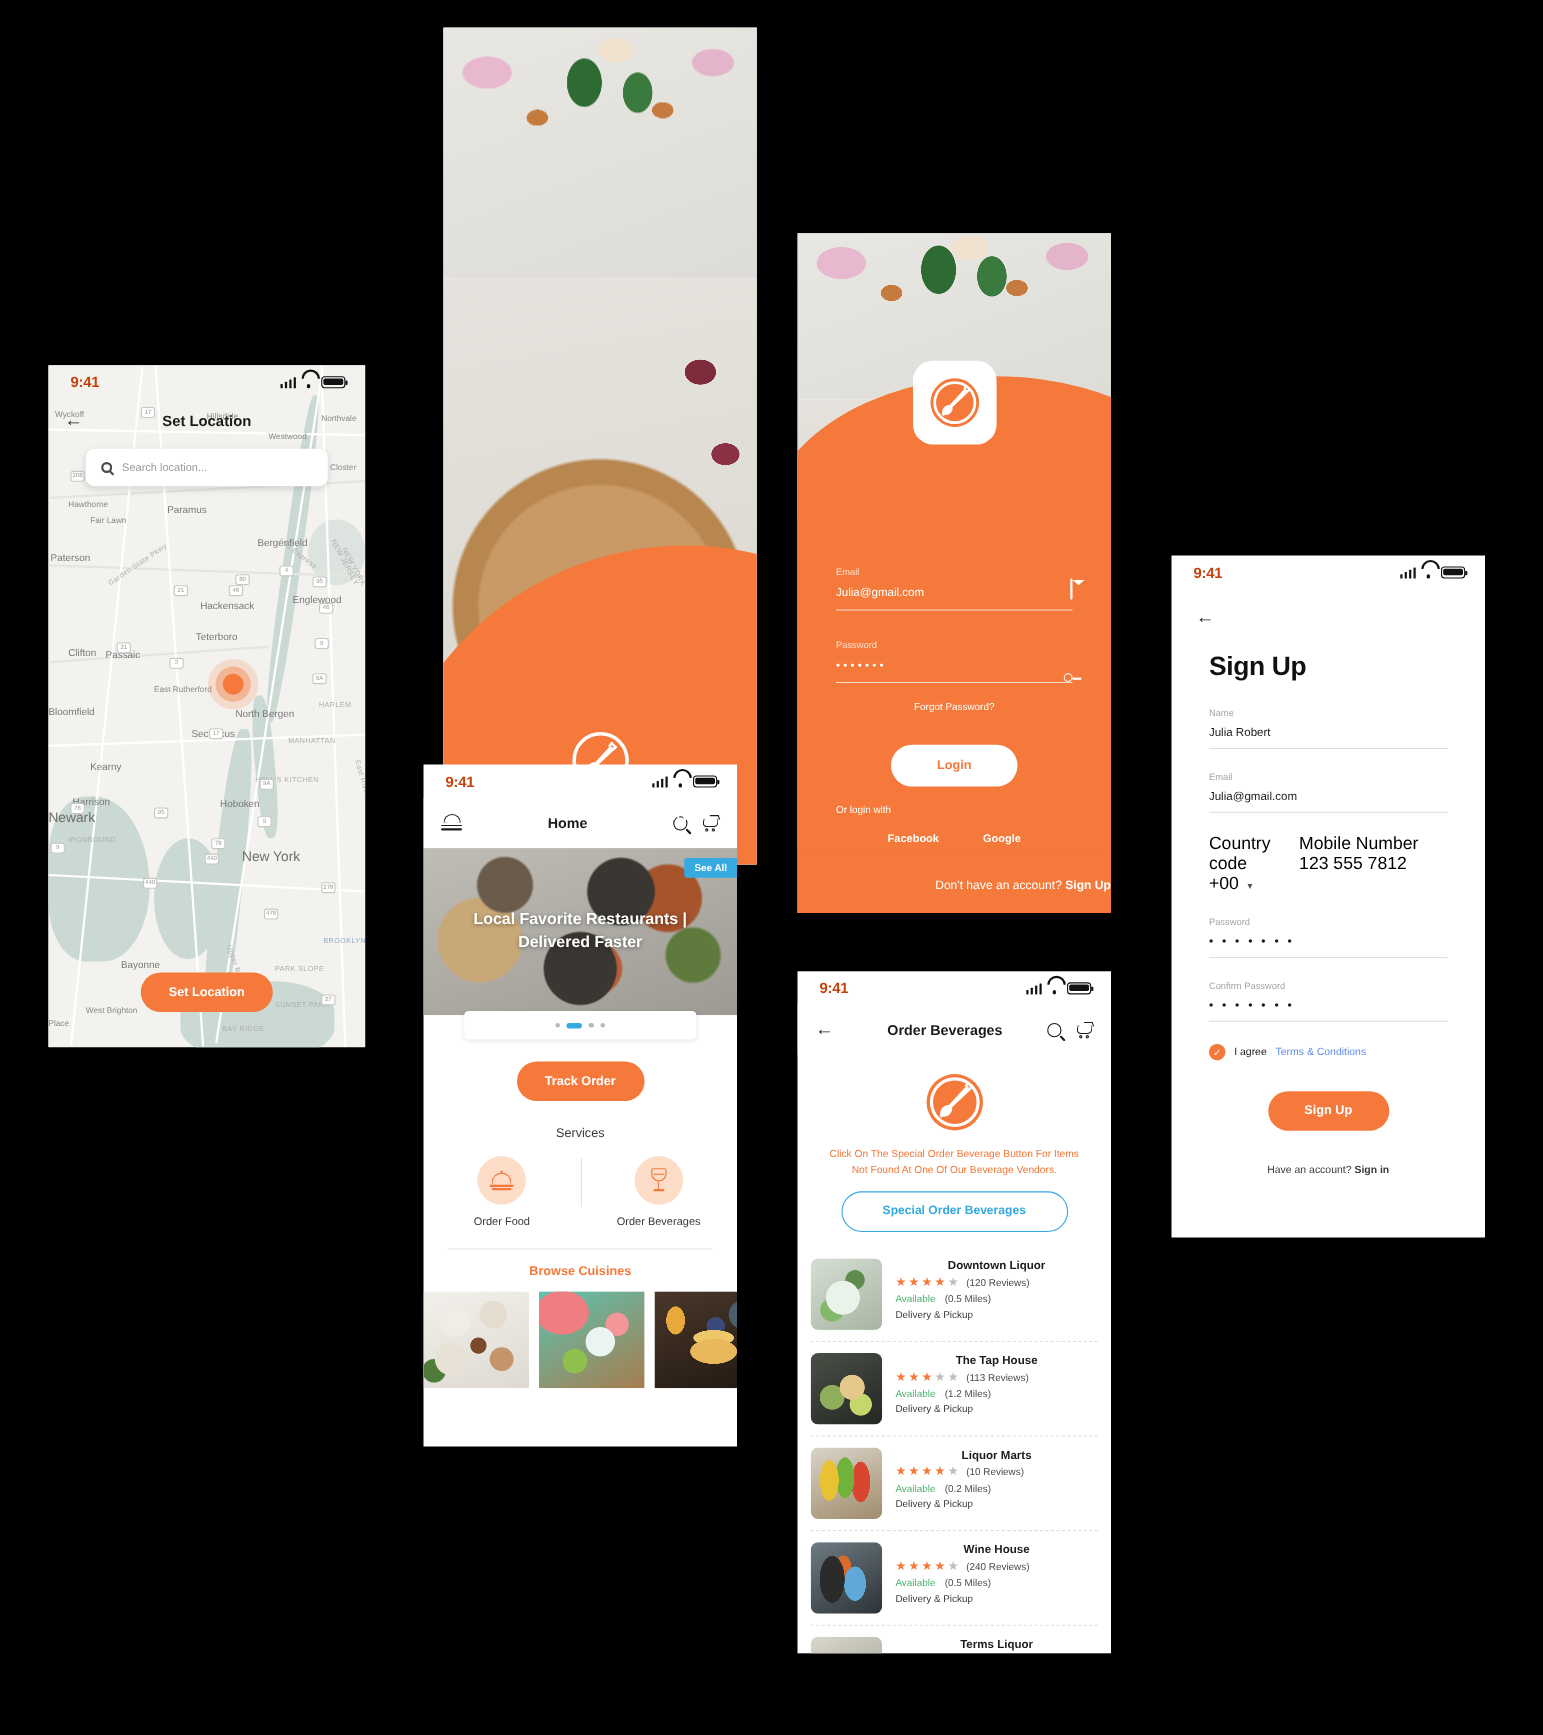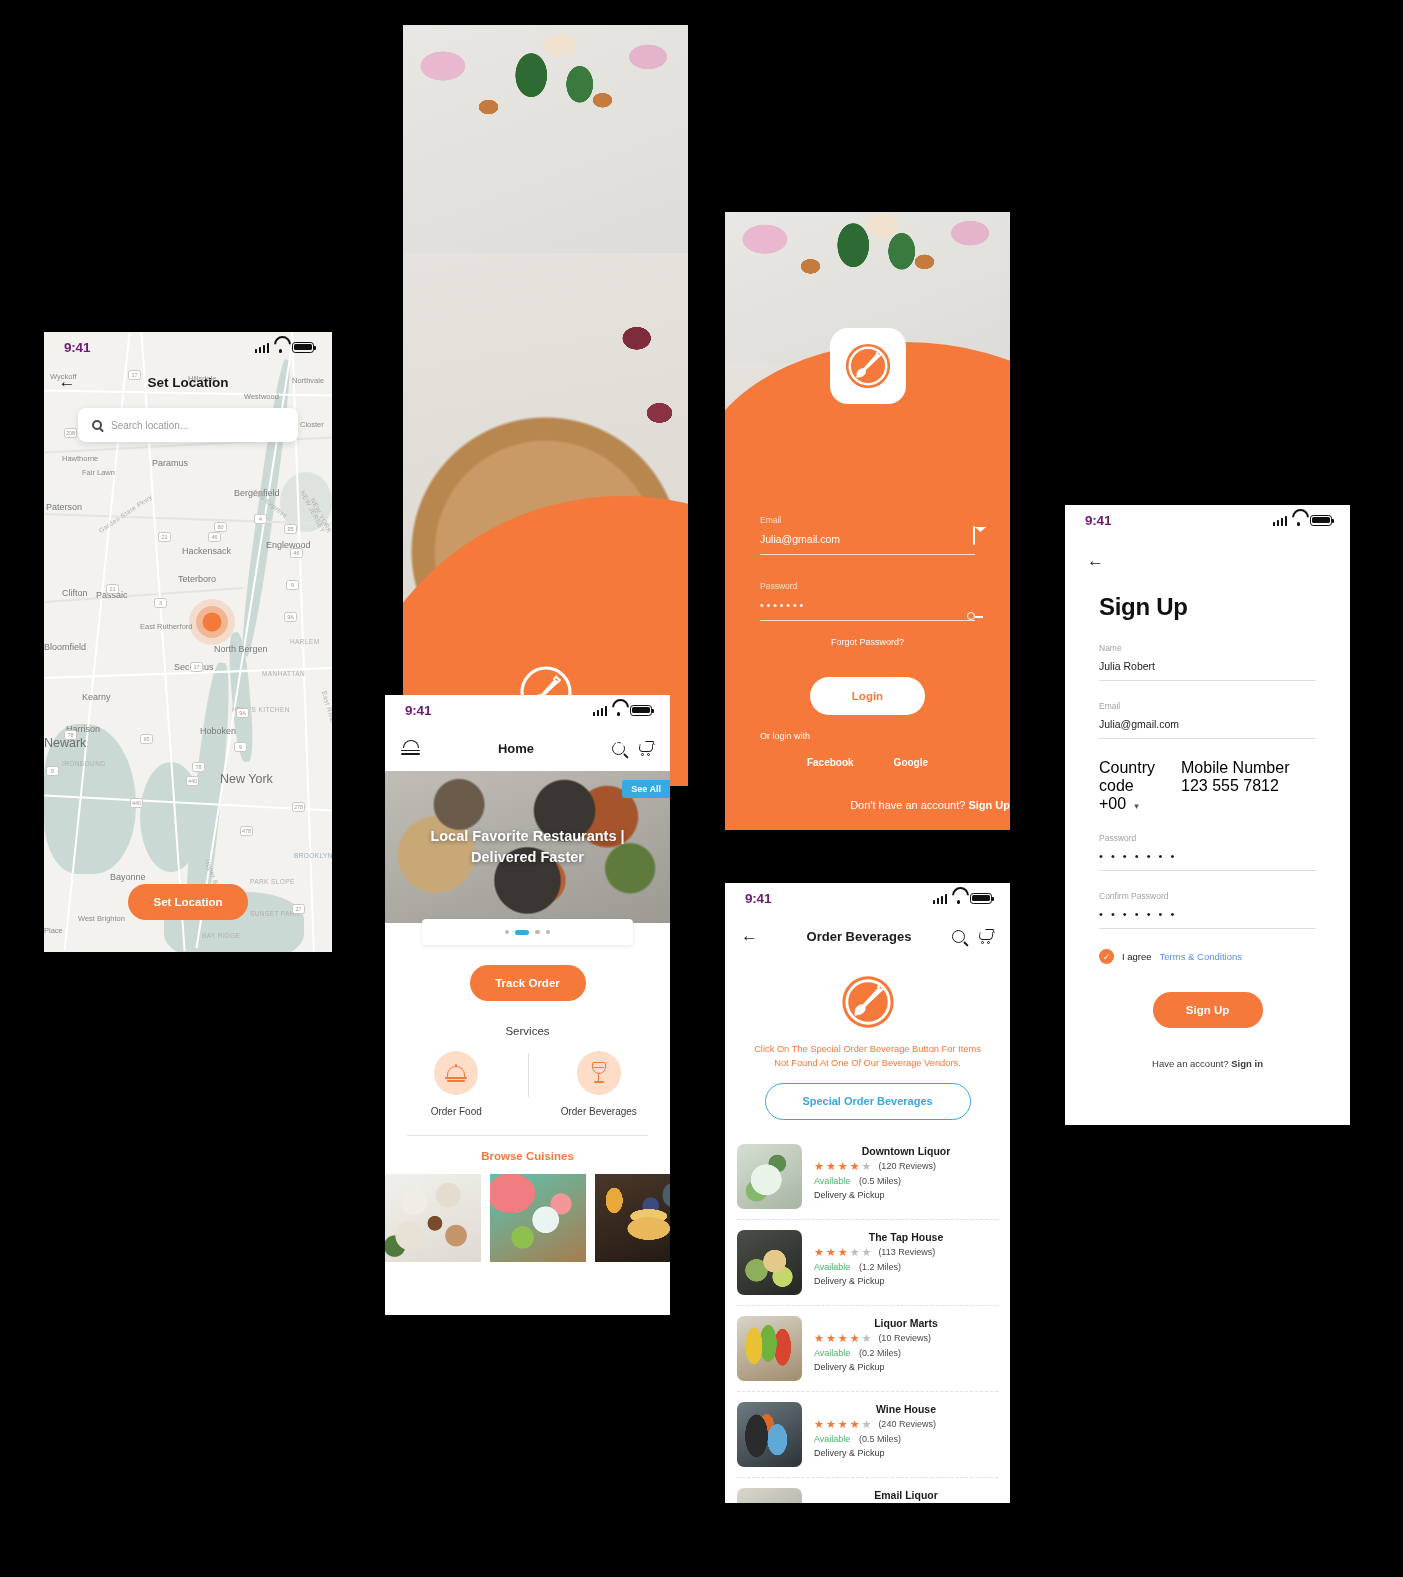--- a/index.html
+++ b/index.html
@@ -11,21 +11,21 @@
   .canvas { position: relative; width: 1403px; height: 1577px; background:#000; }
 
   .screen { position: absolute; background: #fff; overflow: hidden; }
 
   
   .statusbar {
     height: 30px; display: flex; align-items: center;
     justify-content: space-between; padding: 0 18px 0 20px;
     position: relative; z-index: 6;
   }
-  .sb-time { font-size: 13.5px; font-weight: bold; color: #701a75; letter-spacing:-0.2px;}
+  .sb-time { font-size: 13.5px; font-weight: bold; color: #c2410c; letter-spacing:-0.2px;}
   .sb-right { display: flex; align-items: flex-end; gap: 5px; }
   .sig { display:flex; align-items:flex-end; gap:1.5px; height:10px;}
   .sig i { display:block; width:2.5px; background:#111; border-radius:.5px;}
   .sig i:nth-child(1){height:4px}.sig i:nth-child(2){height:6px}
   .sig i:nth-child(3){height:8px}.sig i:nth-child(4){height:10px}
   .wifi { width:13px; height:10px; position:relative;}
   .wifi::before{content:"";position:absolute;left:0;bottom:0;width:13px;height:13px;
     border:2.3px solid #111;border-radius:50%;clip-path:polygon(0 0,100% 0,100% 52%,0 52%);
     transform:rotate(0deg);}
   .wifi::after{content:"";position:absolute;left:4.7px;bottom:0;width:3.6px;height:3.6px;
@@ -725,21 +725,21 @@
           </div>
           <div class="v-mode">Delivery &amp; Pickup</div>
         </div>
       </div>
 
       <div class="vendor" style="border-bottom:none">
         <div class="v-thumb">
             <div class="ph ph-cocktail5"></div>
           </div>
         <div class="v-body">
-          <div class="v-name">Email Liquor</div>
+          <div class="v-name">Terms Liquor</div>
         </div>
       </div>
     </div>
   </div>
 
   <div class="screen" id="signup">
     <div class="statusbar">
       <div class="sb-time">9:41</div>
       <div class="sb-right">
         <div class="sig">

